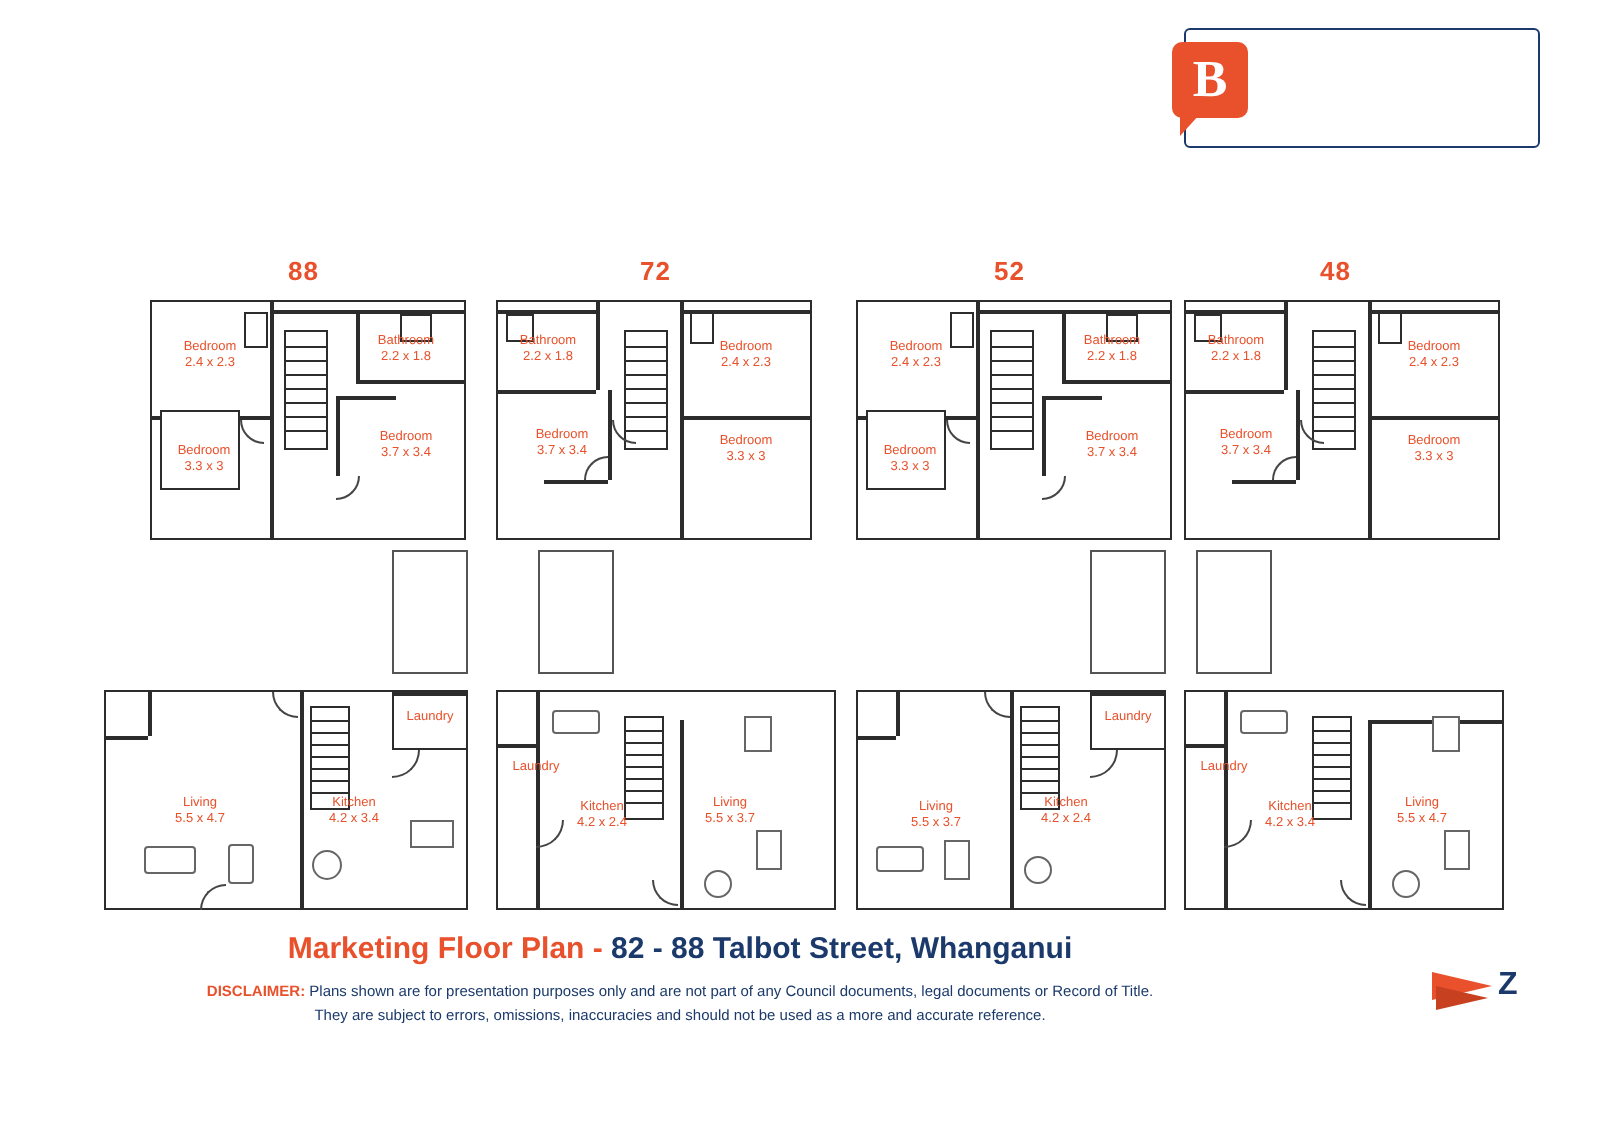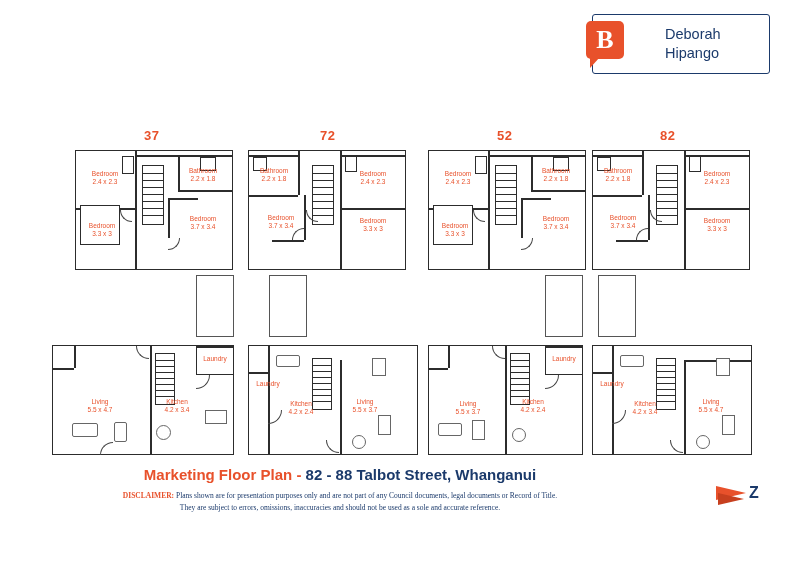--- a/index.html
+++ b/index.html
@@ -188,21 +188,21 @@
     color: #1b3a6b;
     font-weight: bold;
     font-family: "Liberation Sans", sans-serif;
   }
   .footer-title .orange { color: #e8512b; }
   .disclaimer {
     margin-top: 7px;
     font-size: 7.5px;
     line-height: 11.5px;
     color: #1b3a6b;
-    font-family: Liberation Serif, serif;
+    font-family: Liberation Sans, sans-serif;
   }
   .disclaimer .lead { color: #e8512b; font-weight: bold; }
 
   .compass {
     position: absolute;
     left: 716px;
     top: 482px;
     width: 48px;
     height: 28px;
   }
@@ -237,32 +237,28 @@
 </head>
 <body>
 
 <div class="page">
 
   <div class="logo-box">
     <div class="logo-mark">
       <div class="pin"></div>
       <div class="bglyph">B</div>
     </div>
-    <div class="logo-text">
-      <div>Deborah</div>
-      <div>Hipango</div>
-    </div>
   </div>
 
   <div class="plan">
 
-    <div class="unit-title" style="left:144px; top:18px;">37</div>
+    <div class="unit-title" style="left:144px; top:18px;">88</div>
     <div class="unit-title" style="left:320px; top:18px;">72</div>
     <div class="unit-title" style="left:497px; top:18px;">52</div>
-    <div class="unit-title" style="left:660px; top:18px;">82</div>
+    <div class="unit-title" style="left:660px; top:18px;">48</div>
 
     <div>
       <div class="wall" style="left:75px; top:40px; width:158px; height:120px;"></div>
       <div class="hline" style="left:75px; top:98px; width:60px;"></div>
       <div class="vline" style="left:135px; top:40px; height:120px;"></div>
       <div class="hline" style="left:135px; top:45px; width:98px;"></div>
       <div class="vline" style="left:178px; top:45px; height:35px;"></div>
       <div class="hline" style="left:178px; top:80px; width:55px;"></div>
       <div class="wall thin" style="left:80px; top:95px; width:40px; height:40px;"></div>
       <div class="wall thin" style="left:122px; top:46px; width:12px; height:18px;"></div>
@@ -575,21 +571,21 @@
   <div class="footer">
     <div class="footer-title">
       <span class="orange">Marketing Floor Plan -</span>
       <span>82 - 88 Talbot Street, Whanganui</span>
     </div>
     <div class="disclaimer">
       <div>
         <span class="lead">DISCLAIMER:</span>
         <span>Plans shown are for presentation purposes only and are not part of any Council documents, legal documents or Record of Title.</span>
       </div>
-      <div>They are subject to errors, omissions, inaccuracies and should not be used as a sole and accurate reference.</div>
+      <div>They are subject to errors, omissions, inaccuracies and should not be used as a more and accurate reference.</div>
     </div>
   </div>
 
   <div class="compass">
     <div class="arrow"></div>
     <div class="arrow2"></div>
     <div class="n">Z</div>
   </div>
 
 </div>

